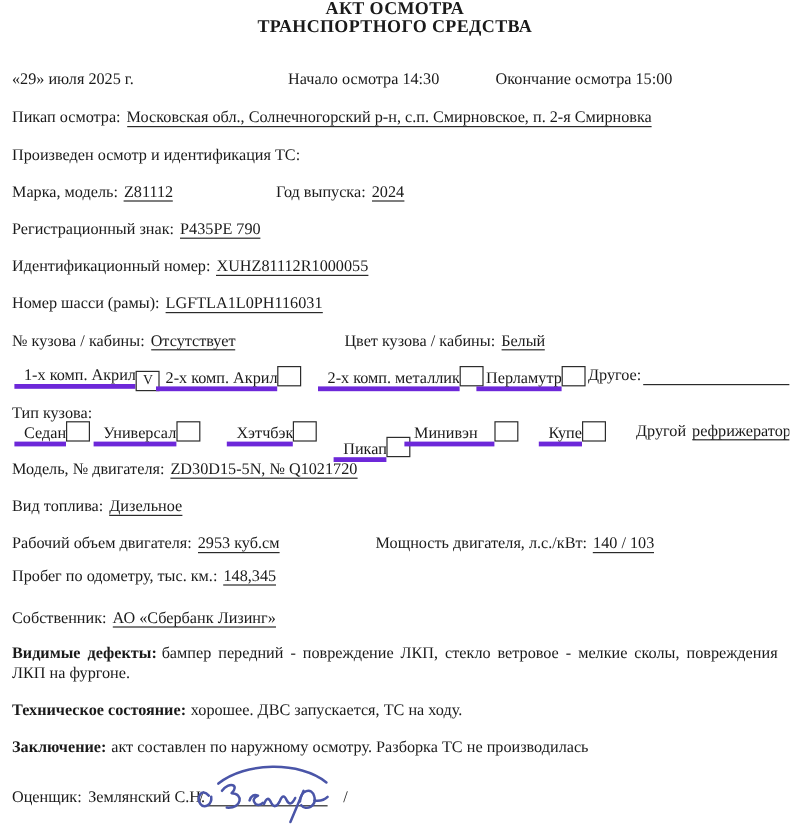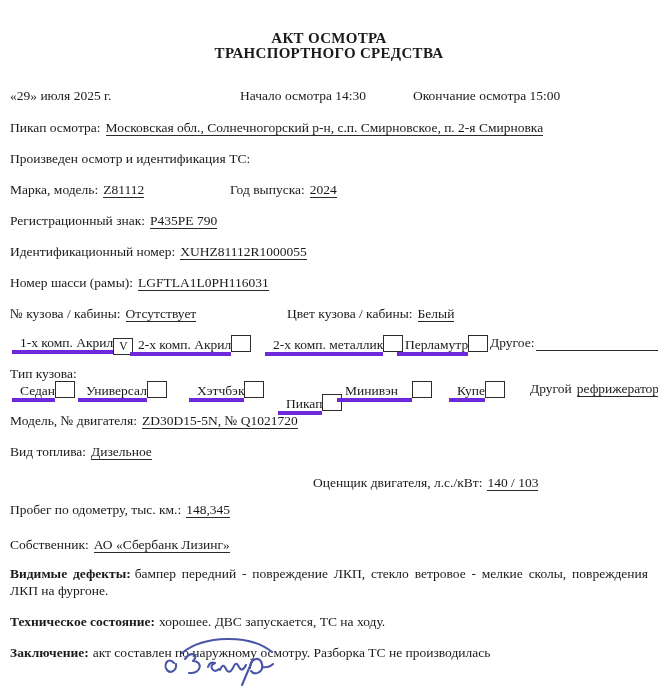--- a/index.html
+++ b/index.html
@@ -1,18 +1,18 @@
 <!DOCTYPE html>
 <html><head>
 <meta charset="utf-8">
 <style>
   html,body{margin:0;padding:0;background:#ffffff;}
   .page{position:relative;width:658px;height:687px;background:#fff;overflow:hidden;
         font-family:"Liberation Serif","DejaVu Serif",serif;font-size:13.5px;color:#1a1a1a;}
-  .abs{position:absolute;white-space:nowrap;margin-top:30px;}
+  .abs{position:absolute;white-space:nowrap;}
   .ctr{left:0;right:0;text-align:center;}
   .title{font-weight:bold;font-size:15px;letter-spacing:.3px;}
   .val{border-bottom:1px solid #2a2a2a;margin-left:5px;text-align:right;}
   .lbl-u{border-bottom:4px solid #6d28d9;padding-left:8px;}
   .cb{display:inline-block;width:18px;height:15px;border:1px solid #2c2c2c;vertical-align:-3px;
       text-align:center;font-size:11.5px;line-height:15px;background:#fff;}
   .blank{display:inline-block;border-bottom:1px solid #2a2a2a;height:14px;vertical-align:bottom;}
   .para{white-space:normal;width:638px;text-align:justify;line-height:16.5px;}
   .plabel{font-weight:bold;margin-right:4px;}
   .sig-svg{position:absolute;left:158px;top:637px;pointer-events:none;}
@@ -58,21 +58,22 @@
   <span class="abs" style="left:189px;top:351px"><span class="lbl-u">Хэтчбэк</span><span class="cb"></span></span>
   <span class="abs" style="left:278px;top:364px"><span class="lbl-u">Пикап</span><span class="cb"></span></span>
   <span class="abs" style="left:337px;top:351px"><span class="lbl-u" style="padding-right:14px">Минивэн</span><span class="cb"></span></span>
   <span class="abs" style="left:449px;top:351px"><span class="lbl-u">Купе</span><span class="cb"></span></span>
   <span class="abs" style="left:530px;top:351px"><span>Другой</span><span class="val" style="padding-right:6px">рефрижератор</span></span>
 
   <span class="abs" style="left:10px;top:383px"><span>Модель, № двигателя:</span><span class="val">ZD30D15-5N, № Q1021720</span></span>
 
   <span class="abs" style="left:10px;top:414px"><span>Вид топлива:</span><span class="val">Дизельное</span></span>
 
-  <span class="abs" style="left:313px;top:445px"><span>Оценщик двигателя, л.с./кВт:</span><span class="val">140 / 103</span></span>
+  <span class="abs" style="left:10px;top:445px"><span>Рабочий объем двигателя:</span><span class="val">2953 куб.см</span></span>
+  <span class="abs" style="left:313px;top:445px"><span>Мощность двигателя, л.с./кВт:</span><span class="val">140 / 103</span></span>
 
   <span class="abs" style="left:10px;top:472px"><span>Пробег по одометру, тыс. км.:</span><span class="val">148,345</span></span>
 
   <span class="abs" style="left:10px;top:507px"><span>Собственник:</span><span class="val">АО «Сбербанк Лизинг»</span></span>
 
   <div class="abs para" style="left:10px;top:536px"><span class="plabel">Видимые дефекты:</span><span>бампер передний - повреждение ЛКП, стекло ветровое - мелкие сколы, повреждения ЛКП на фургоне.</span></div>
 
   <span class="abs" style="left:10px;top:584px"><span class="plabel">Техническое состояние:</span><span>хорошее. ДВС запускается, ТС на ходу.</span></span>
 
   <span class="abs" style="left:10px;top:656px"><span>Оценщик:</span> <span style="margin-left:2px">Землянский С.Н.</span></span>

